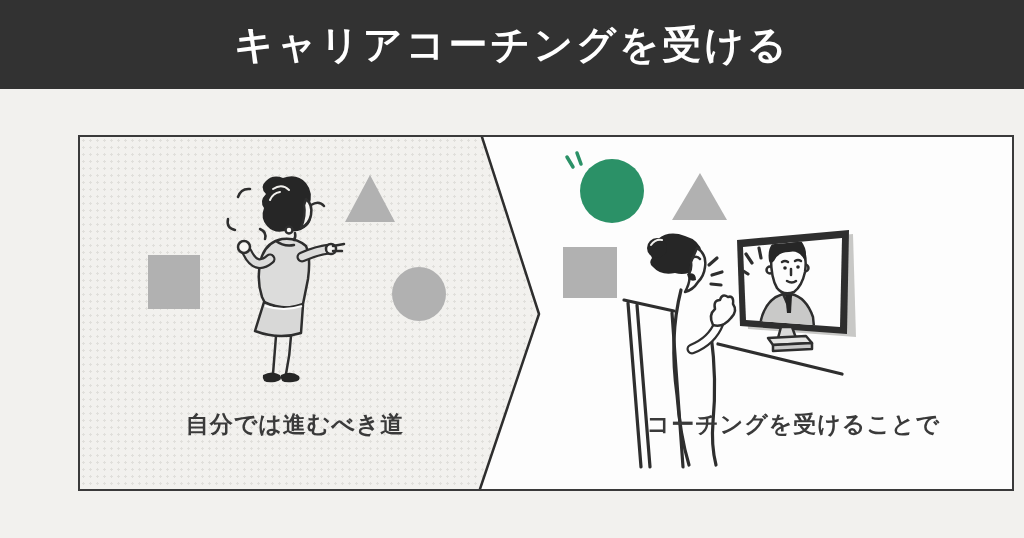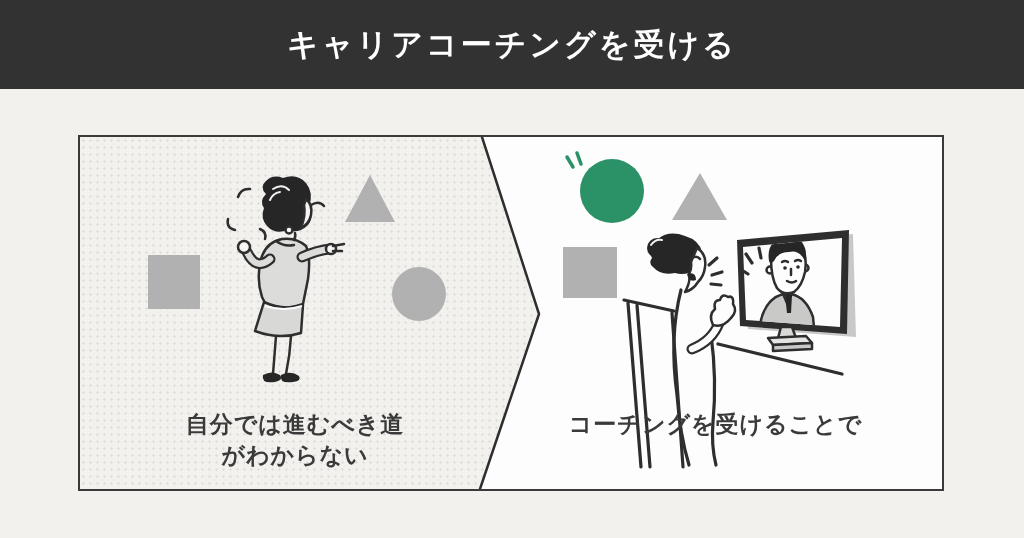--- a/index.html
+++ b/index.html
@@ -1,39 +1,39 @@
 <!DOCTYPE html>
 <html><head>
 <meta charset="utf-8">
 <style>
   html,body{margin:0;padding:0;}
   body{font-family:"Liberation Sans","DejaVu Sans",sans-serif;background:#f2f1ee;}
   .page{position:relative;width:1024px;height:538px;background:#f2f1ee;overflow:hidden;}
   .header{position:absolute;left:0;top:0;width:1024px;height:89px;background:#323232;
           display:flex;align-items:center;justify-content:center;}
-  .header h1{margin:0;color:#ffffff;font-size:31px;font-weight:bold;letter-spacing:3px;}
-  .panel{position:absolute;left:78px;top:135px;width:866px;height:356px;background:#fdfdfd;
+  .header h1{margin:0;color:#ffffff;font-size:39px;font-weight:bold;letter-spacing:3px;}
+  .panel{position:absolute;left:78px;top:135px;width:936px;height:356px;background:#fdfdfd;
          border:2px solid #3a3a3a;box-sizing:border-box;}
   .left-zone{position:absolute;left:0;top:0;width:862px;height:352px;
              background-color:#f2f1ee;
              background-image:radial-gradient(circle,#e0dfdb 1.1px,transparent 1.1px);
              background-size:7px 7px;
              clip-path:polygon(0 0,403px 0,460px 177px,401px 352px,0 352px);}
   .art{position:absolute;left:0;top:0;}
   .line{fill:none;stroke:#2e2e2e;stroke-width:2.5;stroke-linecap:round;stroke-linejoin:round;}
   .sw3{stroke-width:3.2;}
   .outl{stroke:#2e2e2e;stroke-width:2.5;stroke-linecap:round;stroke-linejoin:round;}
   .limb-under{fill:none;stroke:#2e2e2e;stroke-width:11;stroke-linecap:round;}
   .limb-over{fill:none;stroke:#dcdcdb;stroke-width:6.5;stroke-linecap:round;}
   .limb-over-white{fill:none;stroke:#fdfdfd;stroke-width:6.5;stroke-linecap:round;}
   .hl{fill:none;stroke:#f2f1ee;stroke-width:2;stroke-linecap:round;}
   .caption{position:absolute;top:272px;text-align:center;color:#3a3a3a;
            font-size:23px;font-weight:bold;line-height:31px;letter-spacing:1px;}
   .caption-left{left:0;width:430px;}
-  .caption-right{left:433px;width:405px;}
+  .caption-right{left:455px;width:405px;text-align:right;}
 </style>
 </head>
 <body>
 
 <div class="page">
 
   <header class="header">
     <h1>キャリアコーチングを受ける</h1>
   </header>
 
@@ -157,19 +157,18 @@
           <polygon class="outl" fill="#e4e4e2" points="688,201 726,199 732,206 693,208"></polygon>
           <polygon class="outl" fill="#c9c9c8" points="693,208 732,206 732,212 693,214"></polygon>
         </g>
 
         <path class="line sw3" d="M638 207 L762 237"></path>
       </g>
     </svg>
 
     <div class="caption caption-left">
       <div>自分では進むべき道</div>
-      <div>がわからない</div>
     </div>
     <div class="caption caption-right">
       <div>コーチングを受けることで</div>
     </div>
   </div>
 </div>
 
 </body></html>

